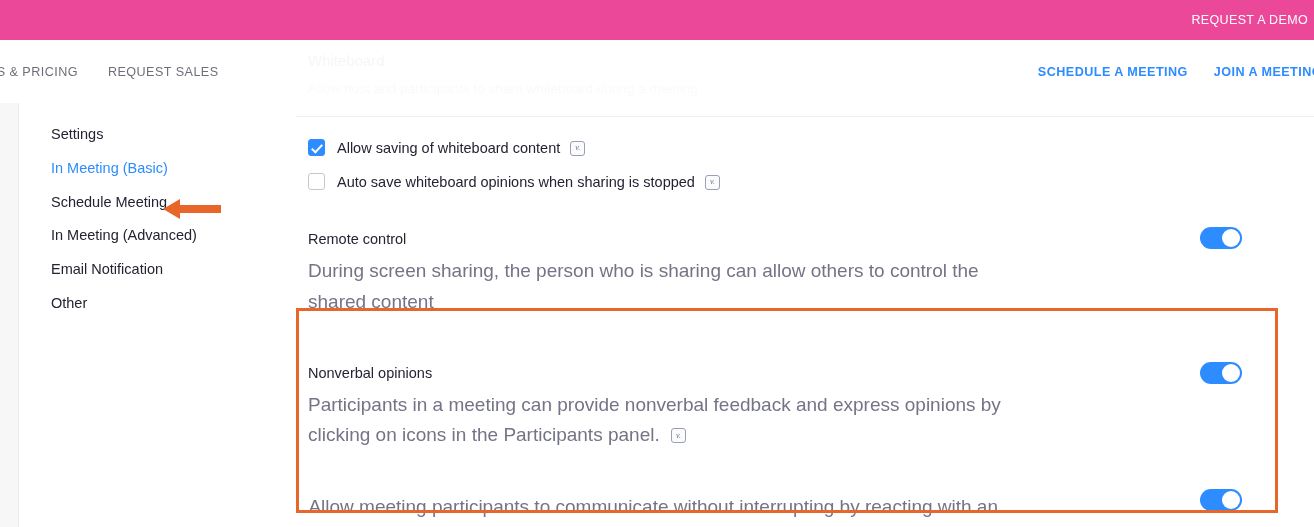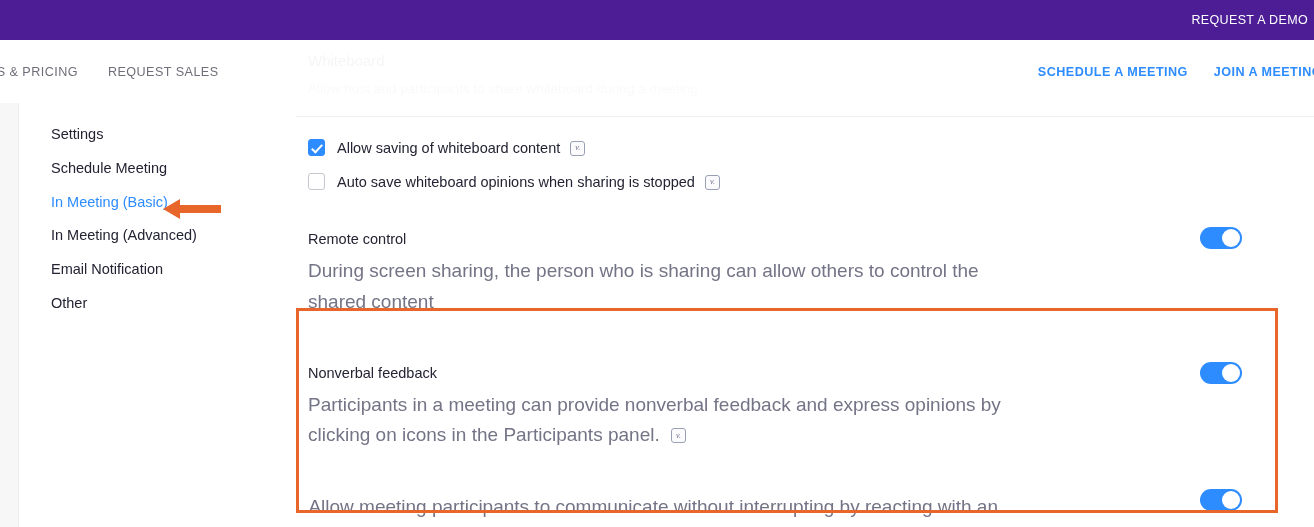--- a/index.html
+++ b/index.html
@@ -21,21 +21,21 @@
     position: absolute;
     left: 18px; top: 0; right: 0; bottom: 0;
     background: #ffffff;
     border-left: 1px solid #ececee;
   }
 
   
   .topbar {
     position: absolute;
     left: 0; top: 0; width: 1314px; height: 40px;
-    background: #4c1d95;
+    background: #ec4899;
     z-index: 40;
   }
   .topbar-links {
     position: absolute;
     right: 0; top: 0; height: 40px;
     display: flex; align-items: center;
     padding-right: 2px;
   }
   .topbar-link {
     color: #ffffff;
@@ -284,21 +284,21 @@
     </span>
   </div>
 
   <div class="setting" style="margin-top:41px;">
     <div class="s-title">Remote control</div>
     <div class="s-desc">During screen sharing, the person who is sharing can allow others to control the shared content</div>
     <div class="toggle" style="top:-4px;"></div>
   </div>
 
   <div class="setting" style="margin-top:47px;">
-    <div class="s-title">Nonverbal feedback</div>
+    <div class="s-title">Nonverbal opinions</div>
     <div class="s-desc">
       <span>Participants in a meeting can provide nonverbal feedback and express opinions by clicking on icons in the Participants panel.</span>
       <span class="vbadge" style="margin-left:6px;"></span>
     </div>
     <div class="toggle" style="top:-3px;"></div>
   </div>
 
   <div class="setting" style="margin-top:41px;">
     <div class="s-desc" style="max-width:690px;text-align:right;">
       <span>Allow meeting participants to communicate without interrupting by reacting with an emoji that shows on their video. Reactions disappear after 10 seconds. Participants can change their reaction skin tone in Settings.</span>
@@ -306,22 +306,22 @@
     </div>
     <div class="toggle" style="top:-3px;"></div>
   </div>
 
 </div>
 
 <div class="highlight-box"></div>
 
 <nav class="sidebar">
   <a class="side-item">Settings</a>
+  <a class="side-item active">In Meeting (Basic)</a>
   <a class="side-item">Schedule Meeting</a>
-  <a class="side-item active">In Meeting (Basic)</a>
   <a class="side-item">In Meeting (Advanced)</a>
   <a class="side-item">Email Notification</a>
   <a class="side-item">Other</a>
 </nav>
 
 <svg class="side-arrow" viewBox="0 0 58 22">
   <polygon points="0,11 17,1 17,7 58,7 58,15 17,15 17,21" fill="#e8662a"></polygon>
 </svg>
 
 <div class="navbar">

